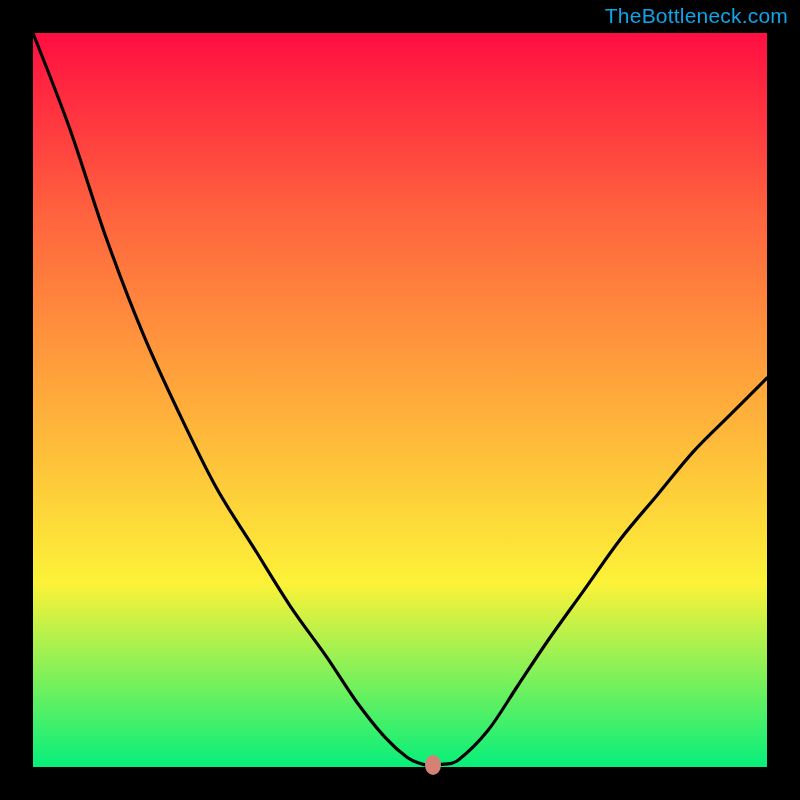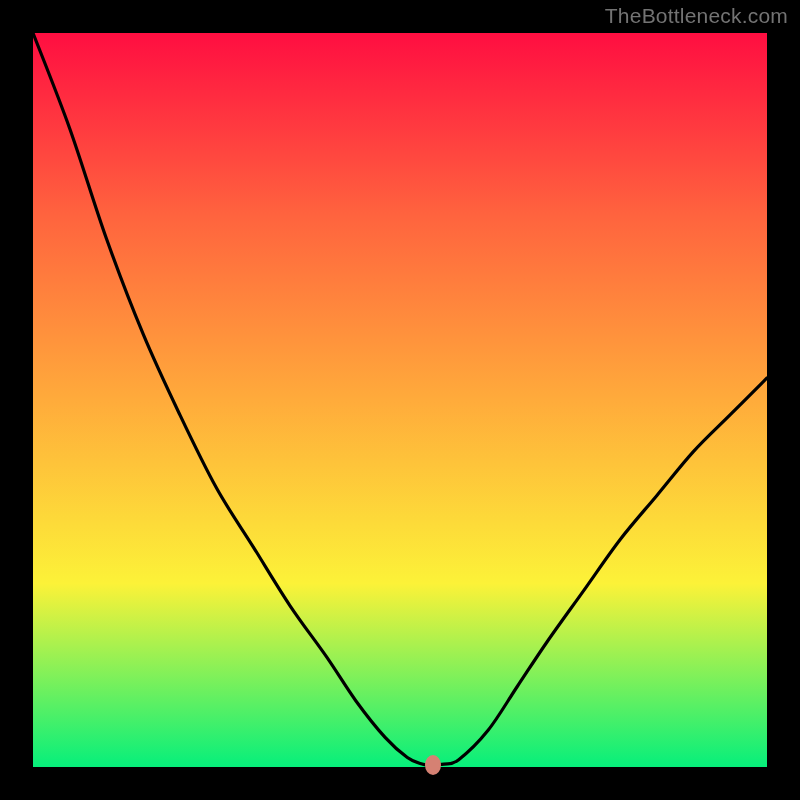--- a/index.html
+++ b/index.html
@@ -14,21 +14,21 @@
   .frame {
     position: relative;
     width: 800px;
     height: 800px;
     background: #000;
   }
   .watermark {
     position: absolute;
     top: 4px;
     right: 12px;
-    color: #737373;
+    color: #0ea5e9;
     font-size: 21px;
     font-weight: 500;
     letter-spacing: 0.2px;
     z-index: 5;
   }
   .plot-area {
     position: absolute;
     left: 33px;
     top: 33px;
     width: 734px;

